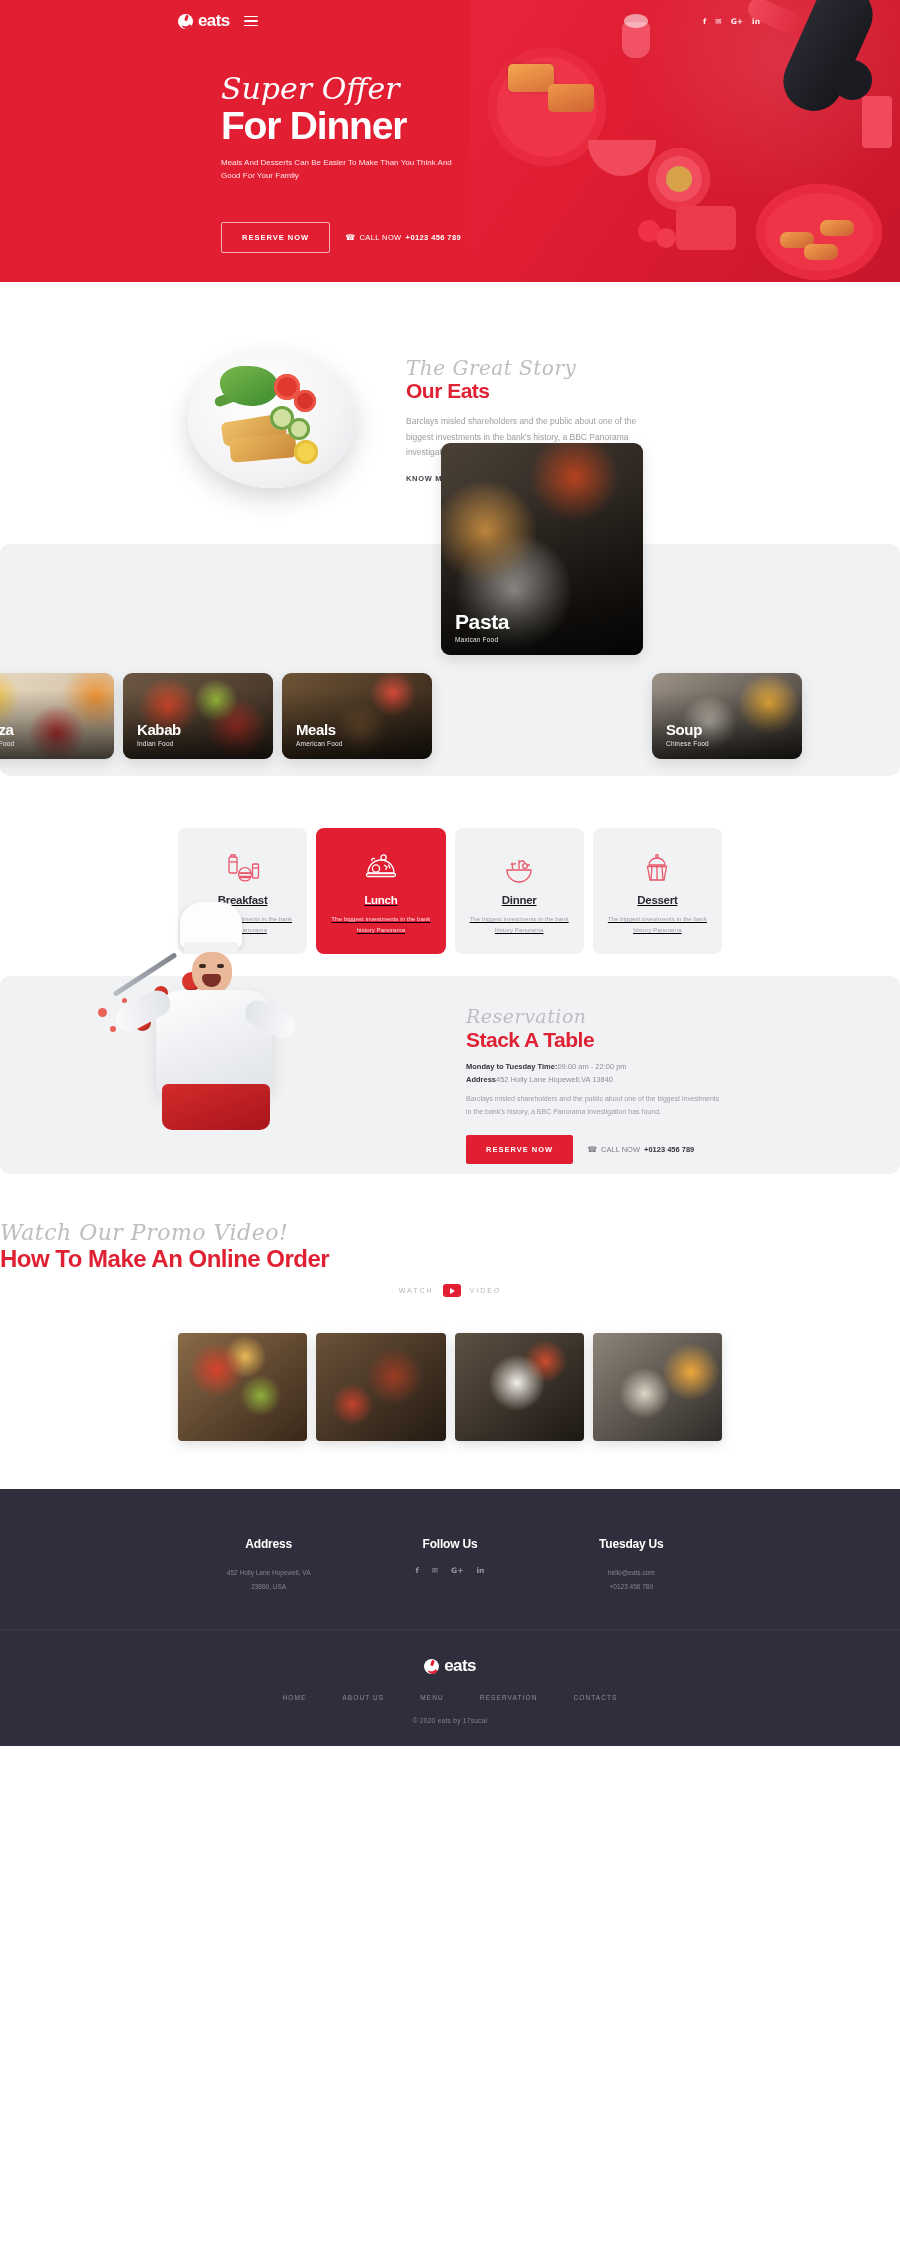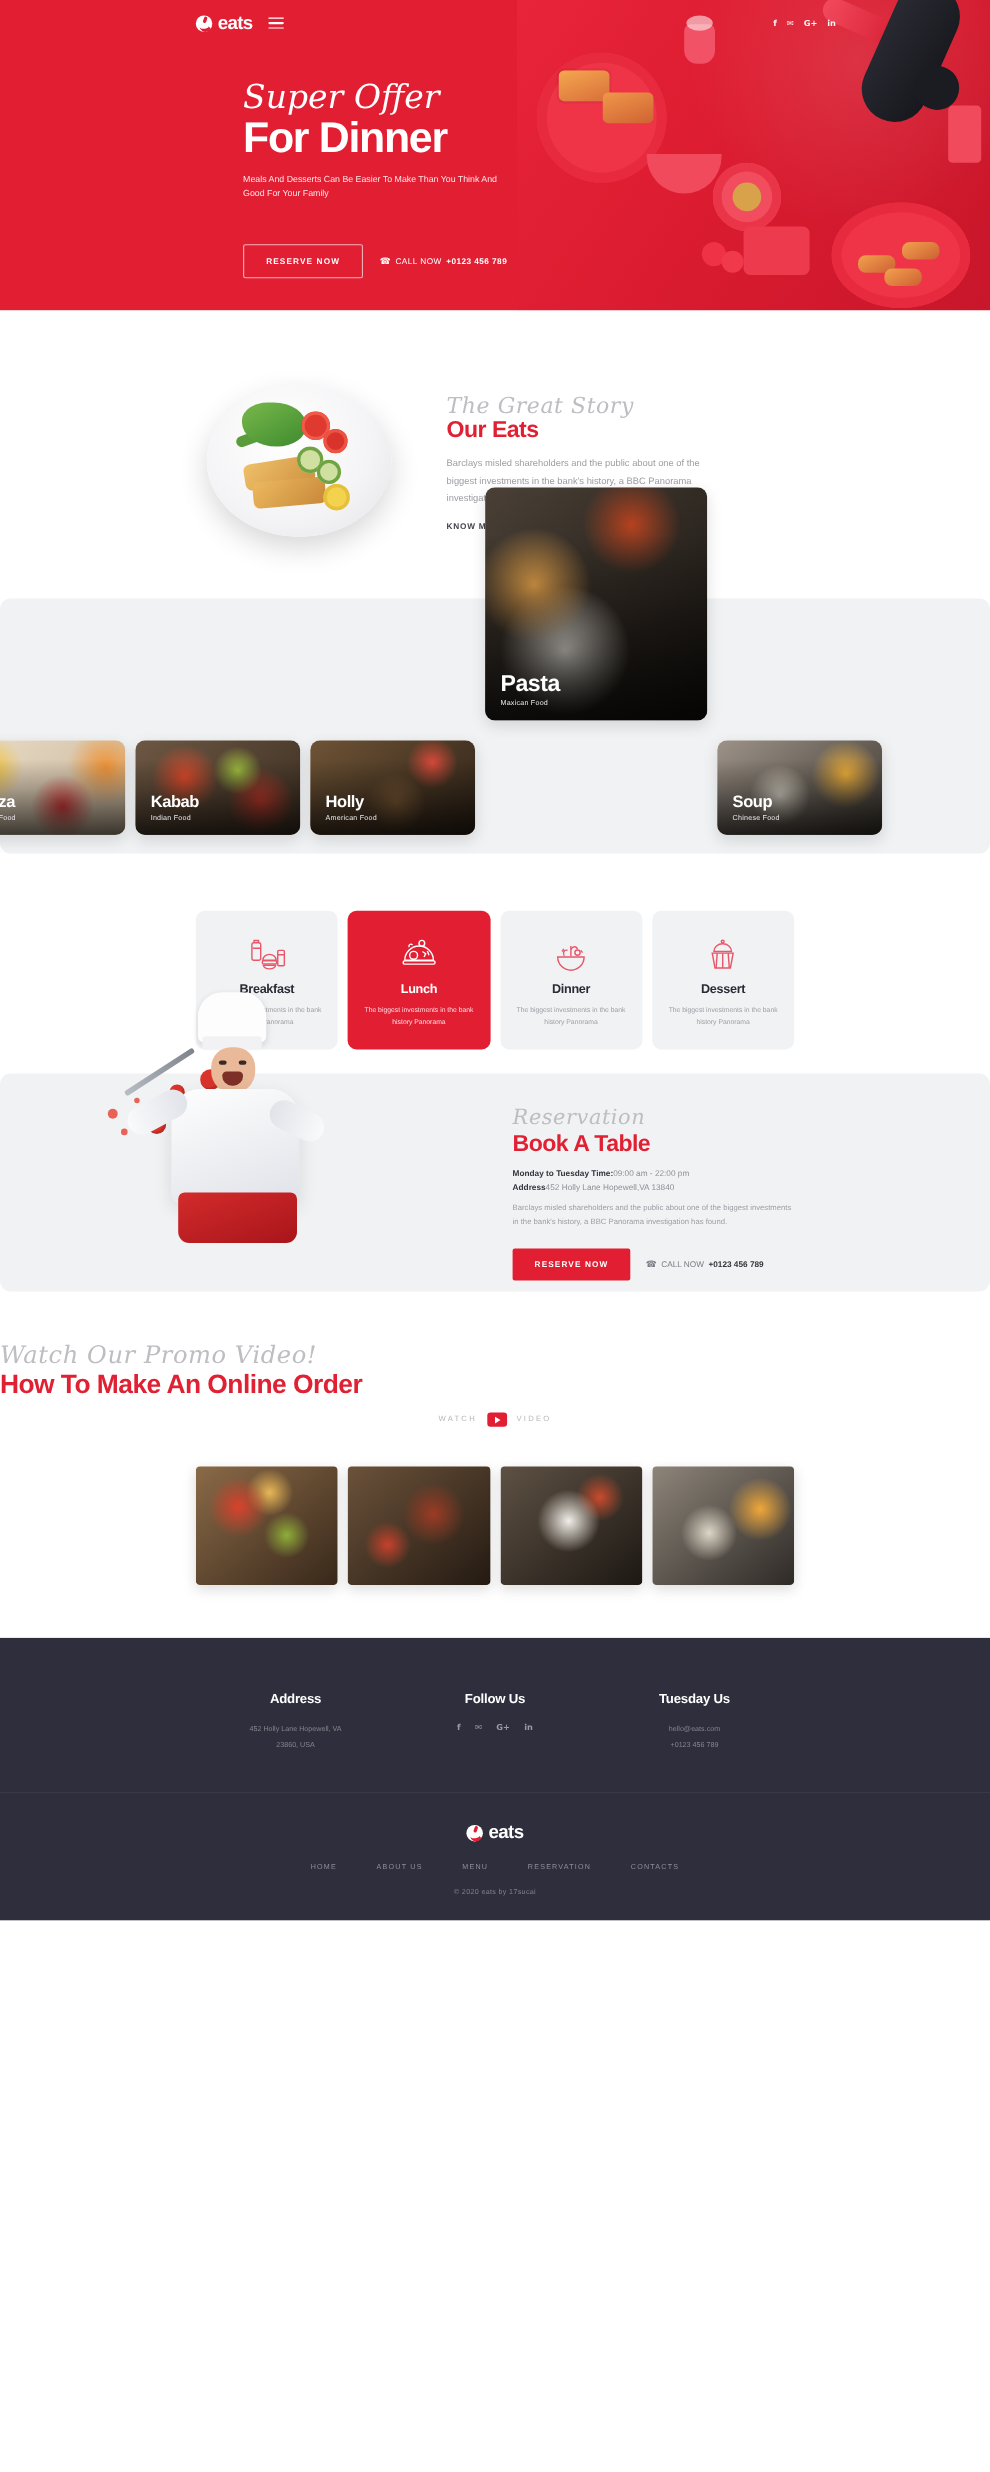--- a/index.html
+++ b/index.html
@@ -228,21 +228,21 @@
     color: #9a9aa2; font-size: 8px; line-height: 1;
   }
 
   
   .meals {
     display: flex; gap: 9px; justify-content: center;
     padding: 52px 178px 0;
   }
   .meal {
     flex: 1; background: #f1f2f4; border-radius: 8px;
-    padding: 20px 13px 18px; text-align: center; cursor: pointer;
+    padding: 20px 13px 18px; text-align: center; cursor: pointer; text-decoration: underline;
   }
   .meal.active { background: #e21e33; }
   .meal .ic { height: 40px; display: flex; align-items: center; justify-content: center; margin-bottom: 6px; }
   .meal h4 { font-size: 11.5px; font-weight: 700; color: #2b2b36; letter-spacing: -.3px; margin-bottom: 7px; }
   .meal p { font-size: 6.2px; line-height: 1.85; color: #9d9da4; }
   .meal.active h4 { color: #fff; }
   .meal.active p { color: #ffd9de; }
 
   
   .reservation {
@@ -437,21 +437,21 @@
           <div class="shade"></div>
         <div class="lbl">
           <h4>Kabab</h4>
           <p>Indian Food</p>
         </div>
       </div>
       <div class="fcard">
         <div class="ph ph-stack"></div>
           <div class="shade"></div>
         <div class="lbl">
-          <h4>Holly</h4>
+          <h4>Meals</h4>
           <p>American Food</p>
         </div>
       </div>
       <div class="fcard big">
         <div class="ph ph-pasta"></div>
           <div class="shade"></div>
         <div class="lbl">
           <h4>Pasta</h4>
           <p>Maxican Food</p>
         </div>
@@ -551,21 +551,21 @@
       <div class="chef-eye-r"></div>
       <div class="chef-mouth"></div>
       <div class="chef-body"></div>
       <div class="chef-arm-l"></div>
       <div class="chef-arm-r"></div>
       <div class="chef-apron"></div>
     </div>
 
     <div class="res-text">
       <div class="script-title res-script">Reservation</div>
-      <h2 class="bold-title res-h2">Book A Table</h2>
+      <h2 class="bold-title res-h2">Stack A Table</h2>
       <div class="res-line">
         <b>Monday to Tuesday Time:</b><span>09:00 am - 22:00 pm</span>
       </div>
       <div class="res-line">
         <b>Address</b><span>452 Holly Lane Hopewell,VA 13840</span>
       </div>
       <p class="body-copy res-copy">Barclays misled shareholders and the public about one of the biggest investments in the bank's history, a BBC Panorama investigation has found.</p>
       <div class="res-cta">
         <button class="btn-solid">RESERVE NOW</button>
         <div class="call-now-dark">

